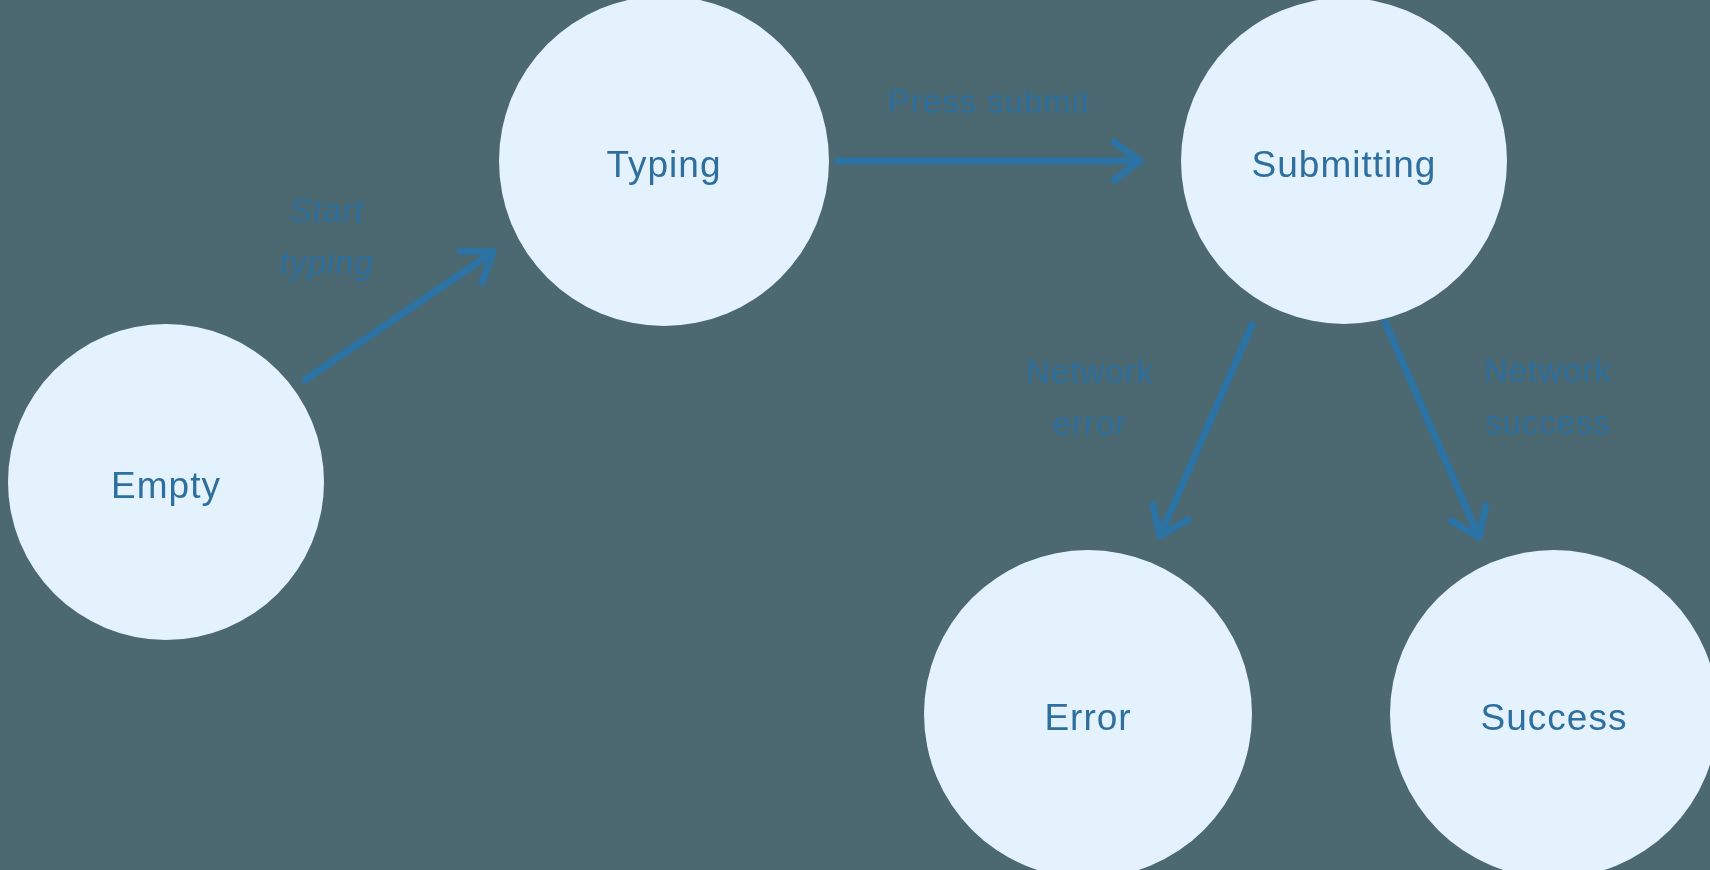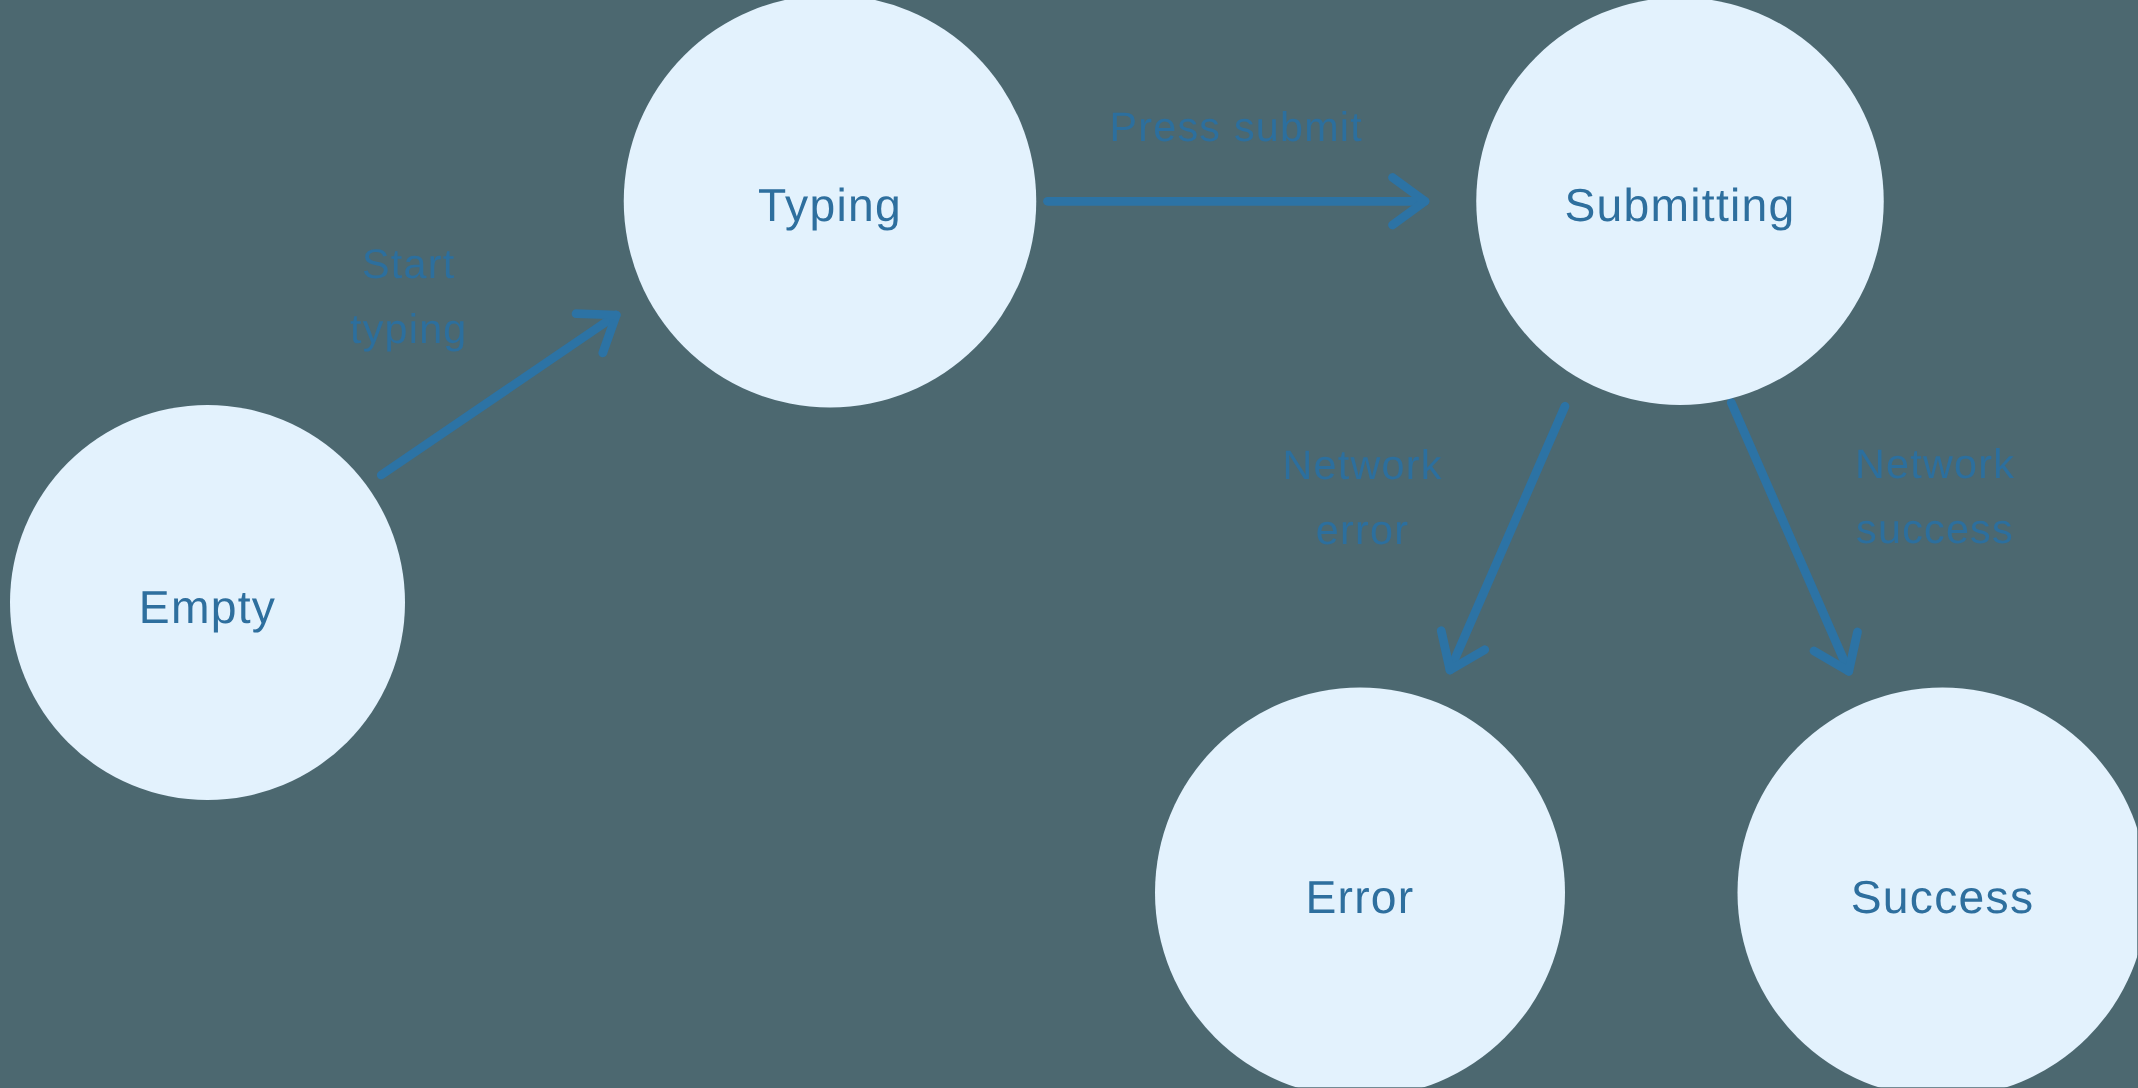--- a/index.html
+++ b/index.html
@@ -40,21 +40,21 @@
   .edge-label{
     position:absolute;
     transform:translate(-50%,-50%);
     color:var(--label-text);
     font-size:33px;
     letter-spacing:1px;
     line-height:52px;
     text-align:center;
     white-space:pre-line;
   }
-  .label-start-typing{left:327px;top:237px;}
+  .label-start-typing{left:327px;top:237px;font-style:italic;}
   .label-press-submit{left:989px;top:74px;margin-top:28px;}
   .label-network-error{left:1090px;top:398px;}
   .label-network-success{left:1548px;top:397px;}
 </style>
 </head>
 <body>
 
 <div class="canvas">
 
   <svg class="edges" viewBox="0 0 1710 870" xmlns="http://www.w3.org/2000/svg">

